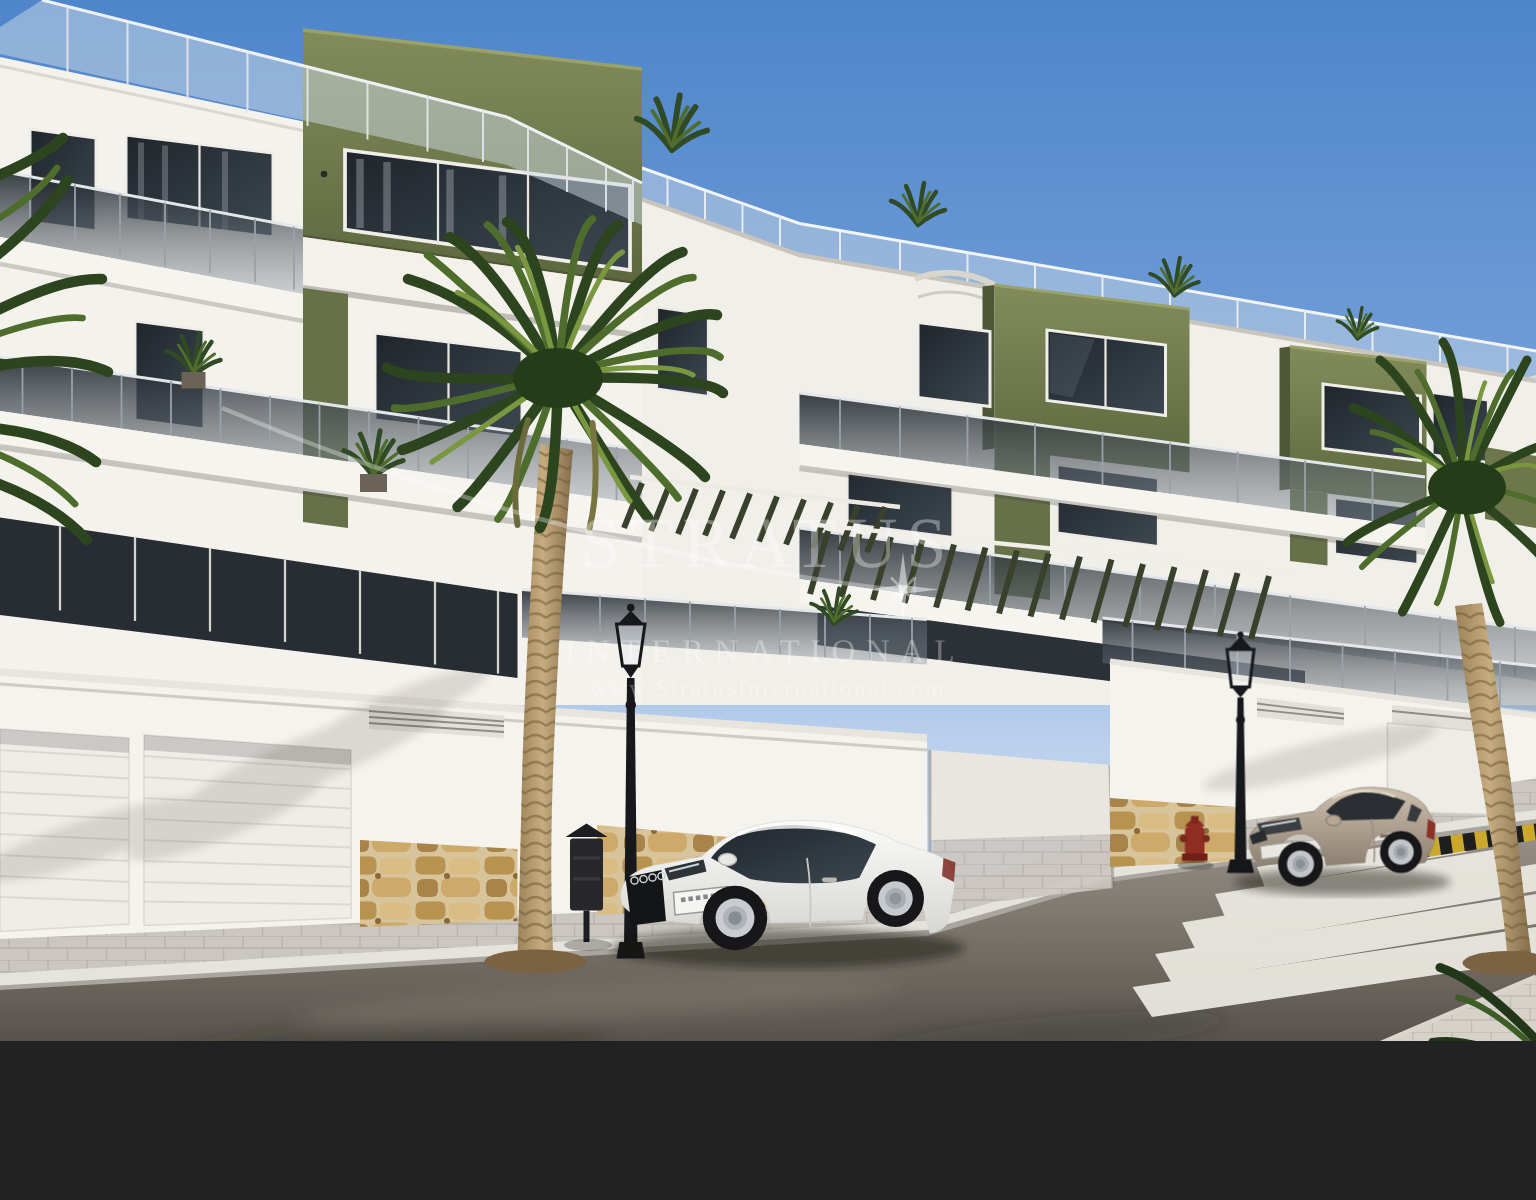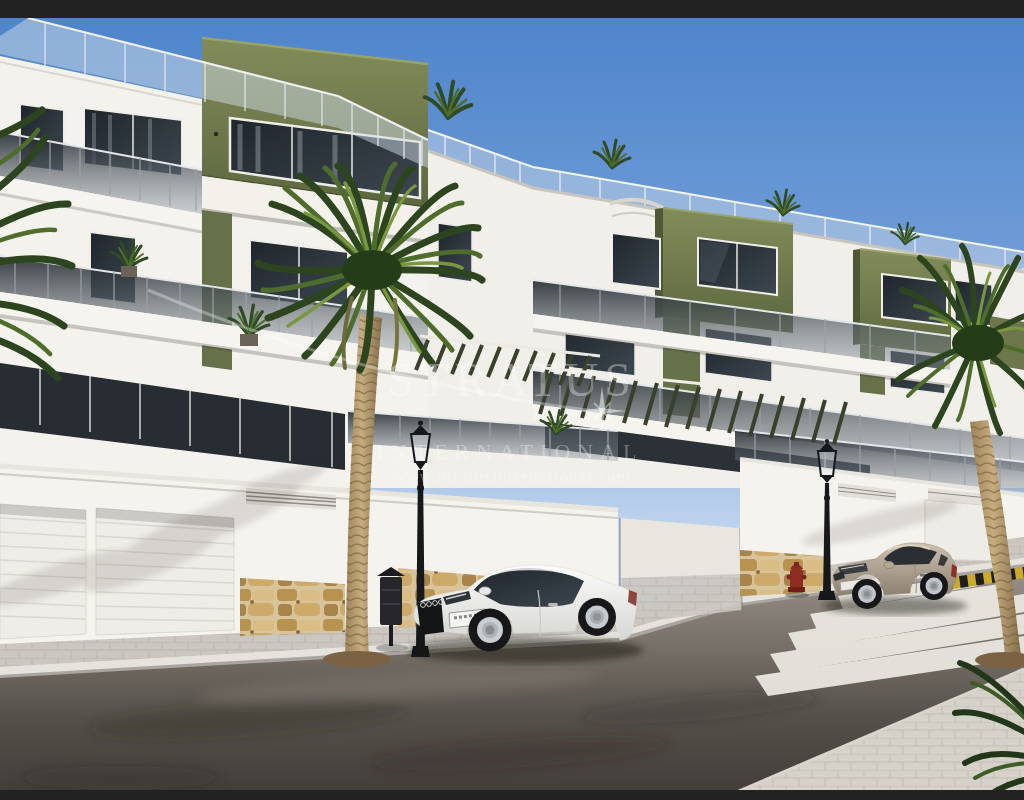--- a/index.html
+++ b/index.html
@@ -1,16 +1,16 @@
 <!DOCTYPE html>
 <html><head>
 <meta charset="utf-8">
 <style>
   html,body{margin:0;padding:0;background:#222;}
-  .stage{position:relative;width:1024px;height:772px;overflow:hidden;font-family:"Liberation Sans",sans-serif;margin-top:18px;}
+  .stage{position:relative;width:1024px;height:694px;overflow:hidden;font-family:"Liberation Sans",sans-serif;}
   svg{display:block}
   text.wm-brand{font-family:"Liberation Serif",serif;font-size:48px;letter-spacing:6px;fill:rgba(255,255,255,.34);}
   text.wm-sub{font-family:"Liberation Serif",serif;font-size:22px;letter-spacing:7px;fill:rgba(255,255,255,.32);}
   text.wm-url{font-family:"Liberation Serif",serif;font-size:16px;letter-spacing:1.5px;fill:rgba(255,255,255,.30);}
 </style>
 </head>
 <body>
 
 <div class="stage">
 <svg viewBox="0 0 1024 800" width="1024" height="800">

